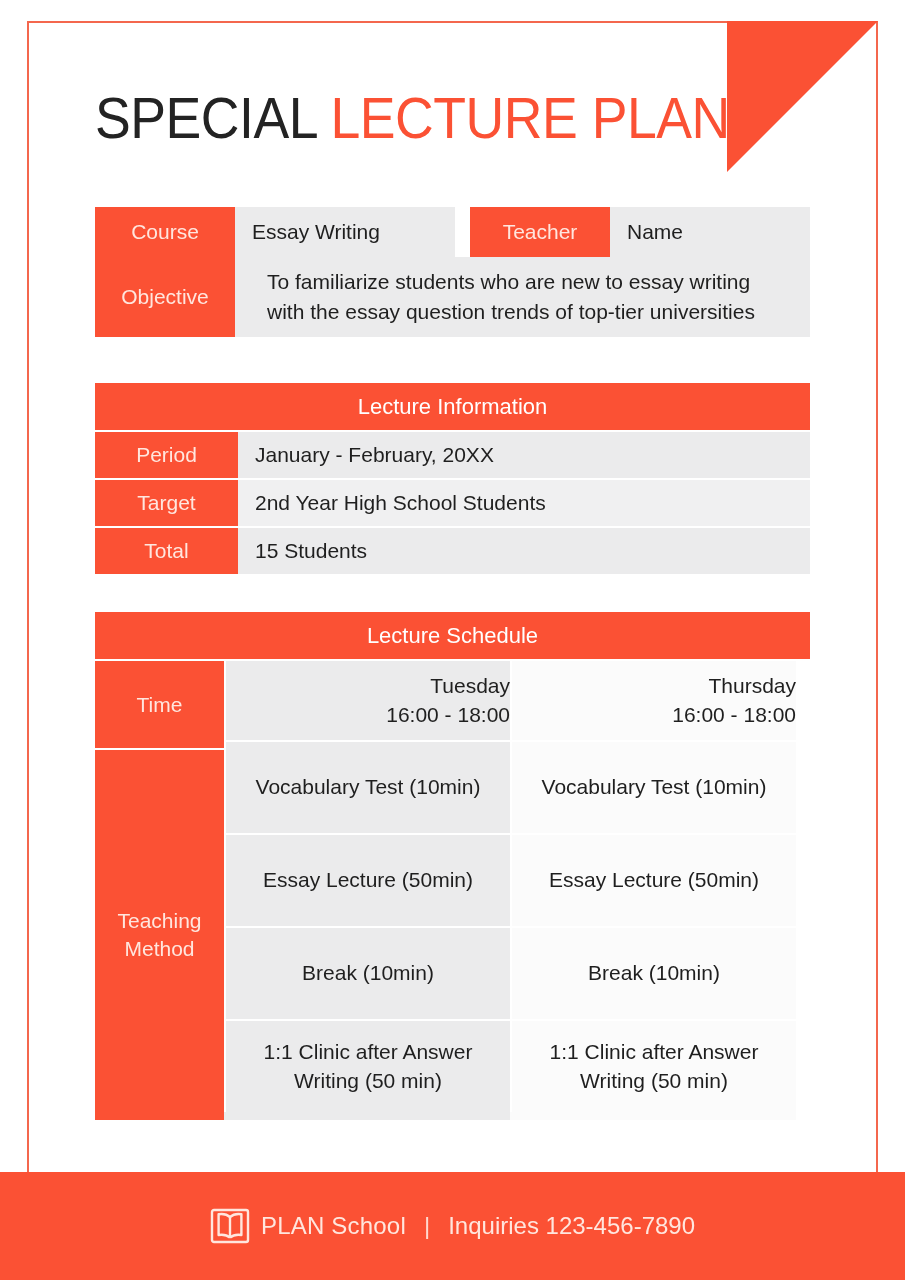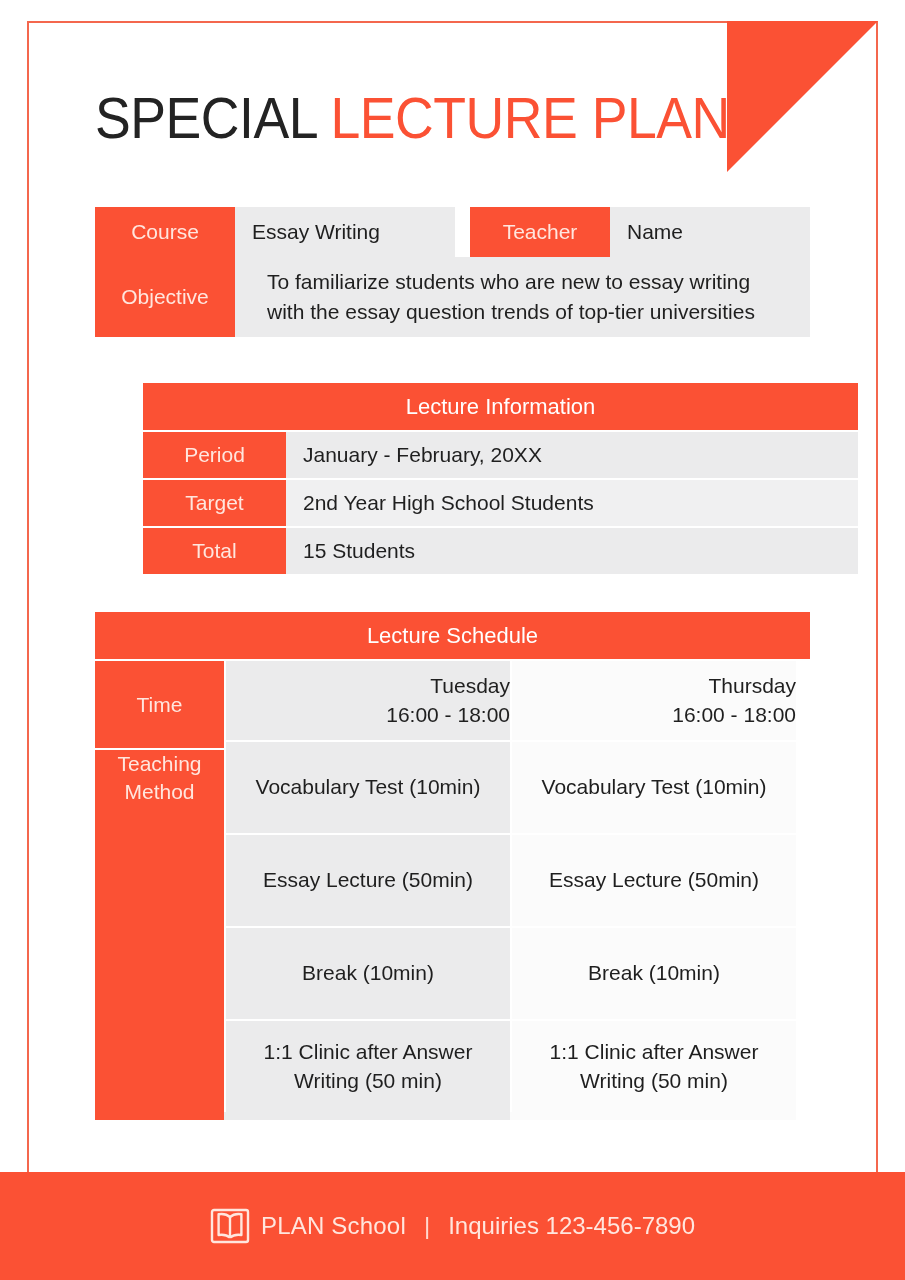--- a/index.html
+++ b/index.html
@@ -129,21 +129,21 @@
   .section-header {
     background: #fb5134;
     color: #ffffff;
     height: 47px;
     display: flex;
     align-items: center;
     justify-content: center;
     font-size: 22px;
   }
 
-  #lecture-info { top: 383px; margin-left: 48px; }
+  #lecture-info { top: 383px; }
   #lecture-info .info-row {
     display: flex;
     height: 48px;
     border-top: 2px solid #ffffff;
   }
   #lecture-info .info-row .lbl { width: 143px; }
   #lecture-info .info-row .val {
     width: 572px;
     font-size: 21px;
   }
@@ -163,20 +163,21 @@
     align-items: center;
     justify-content: center;
     font-size: 21px;
     border-top: 2px solid #ffffff;
   }
   .sched-left .method-label {
     background: #fb5134;
     color: #ffe6de;
     height: 372px;
     display: flex;
+    align-items: center;
     justify-content: center;
     font-size: 21px;
     line-height: 1.35;
     text-align: center;
     border-top: 2px solid #ffffff;
   }
 
   .sched-col { width: 286px; }
   .sched-col.alt { background: #ebebec; }
   .sched-col.plain { background: #fbfbfb; }

